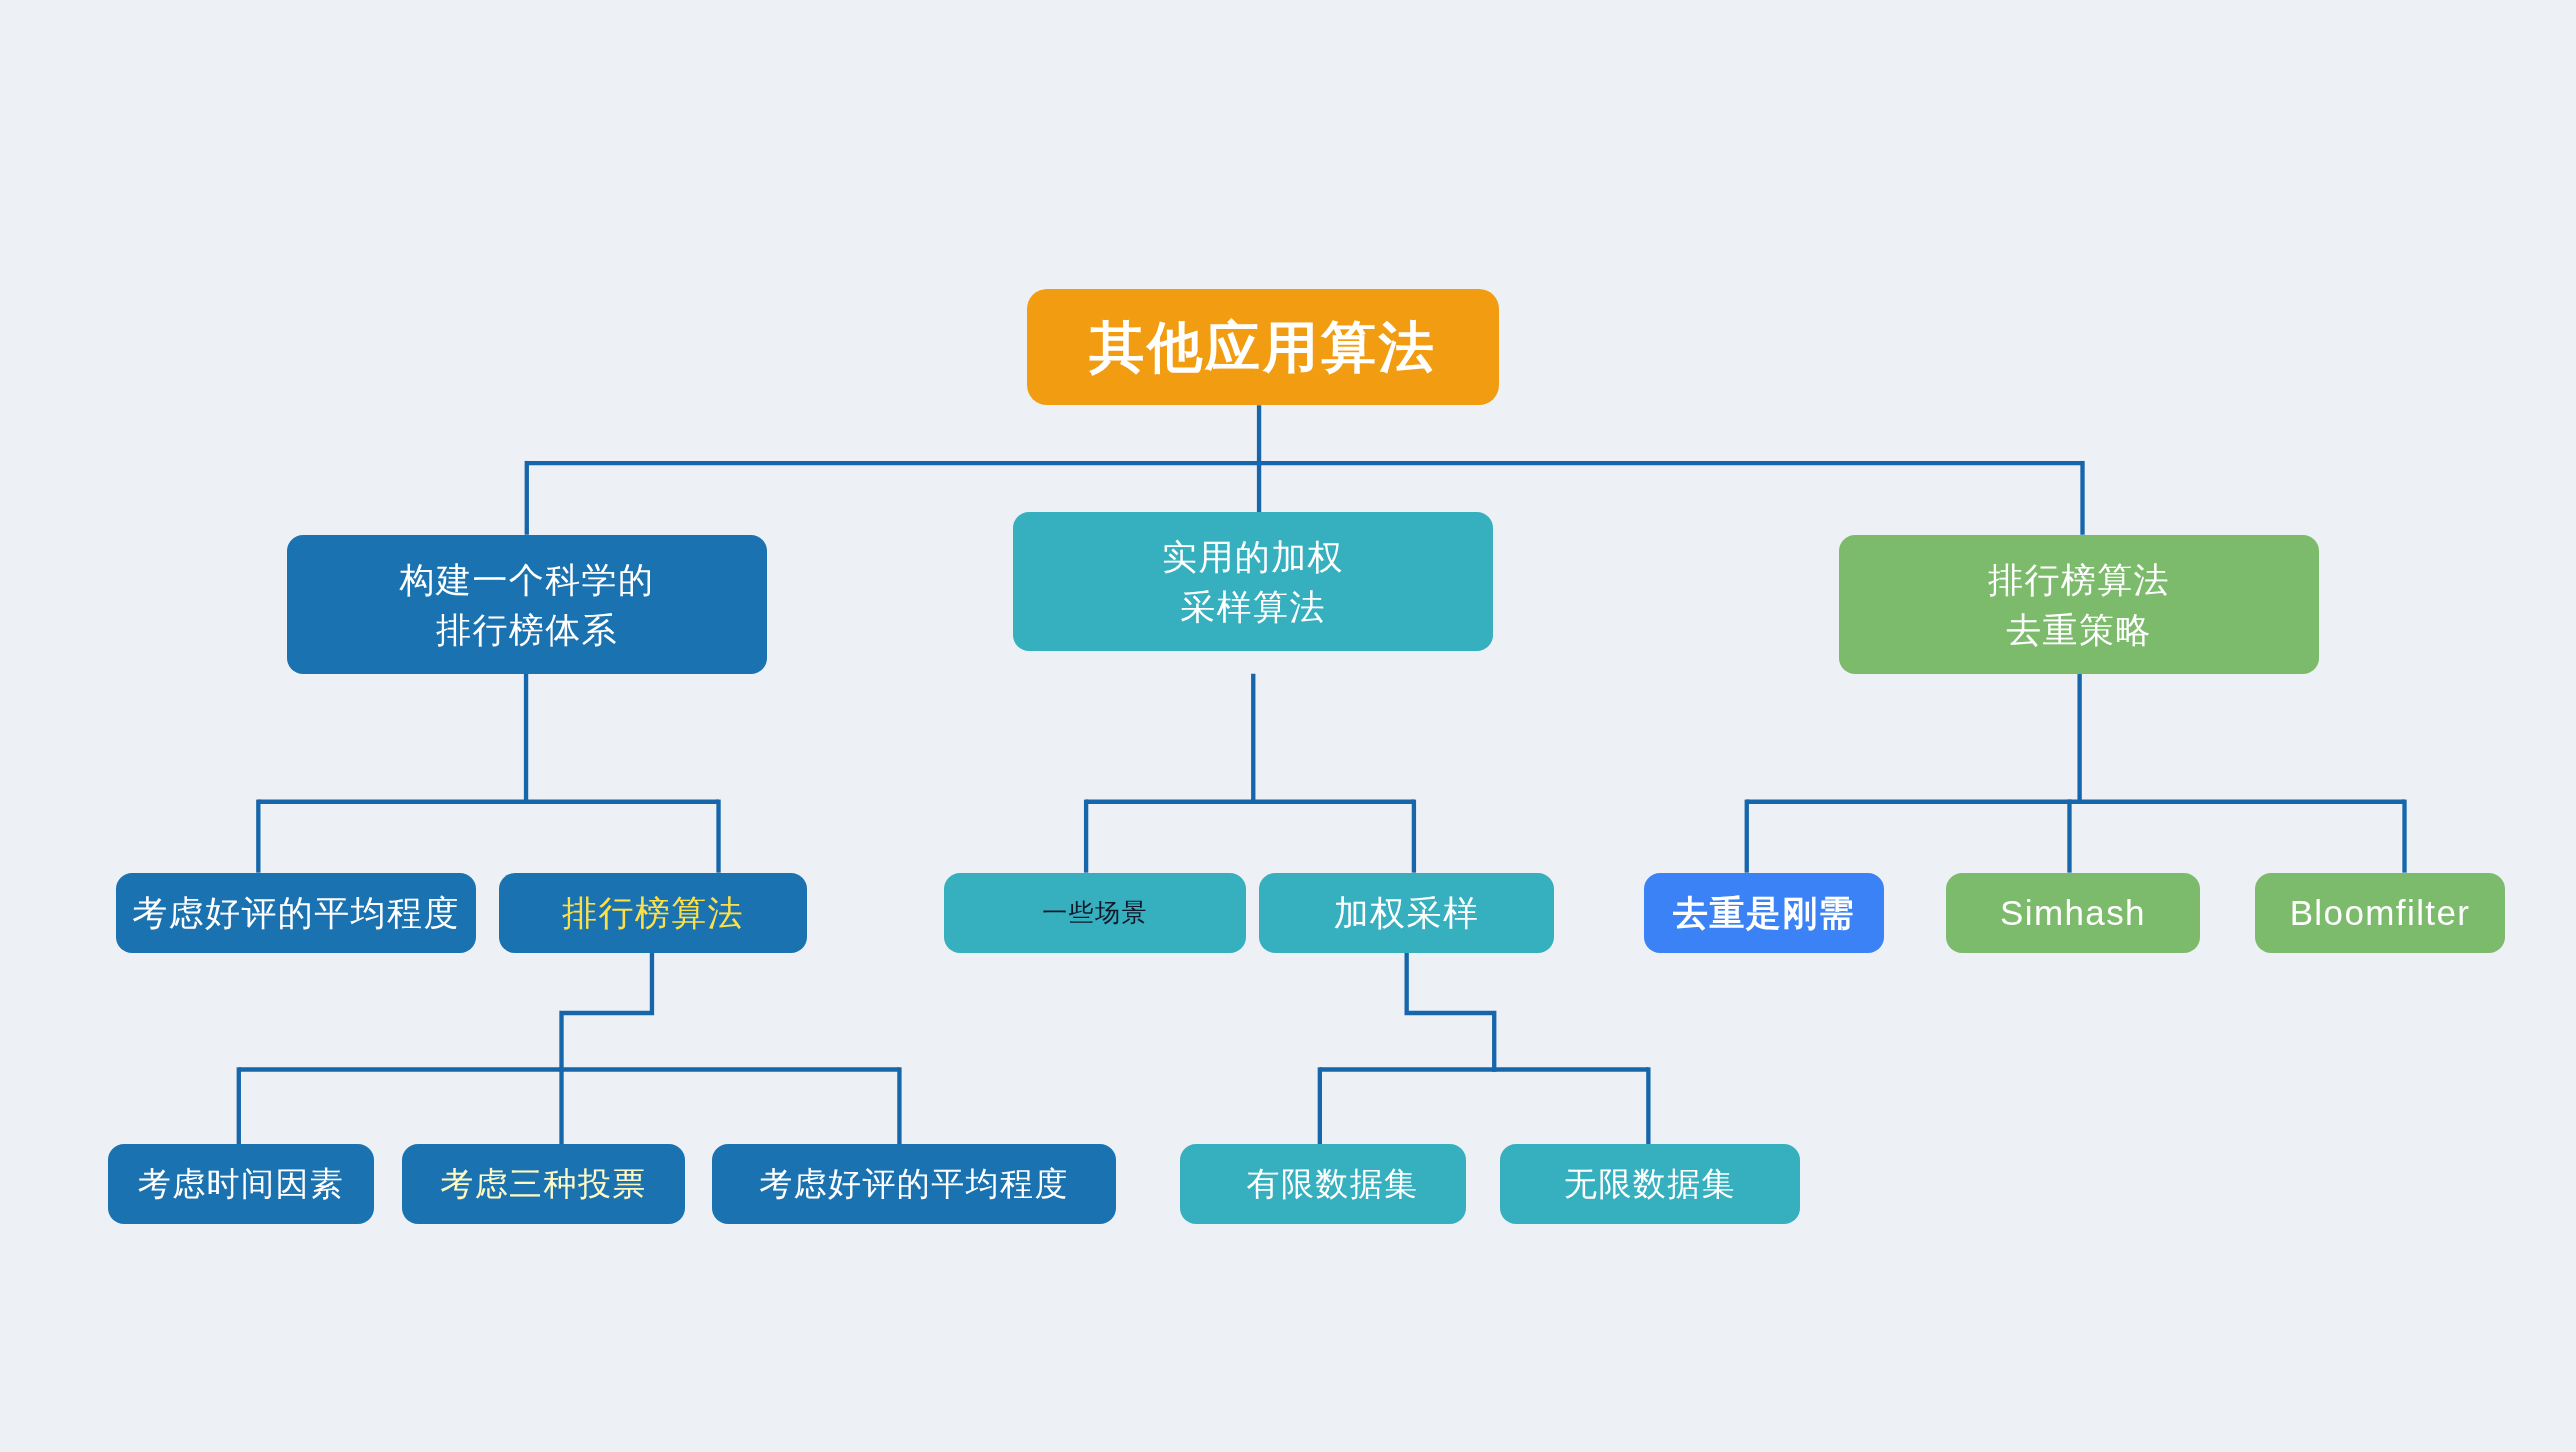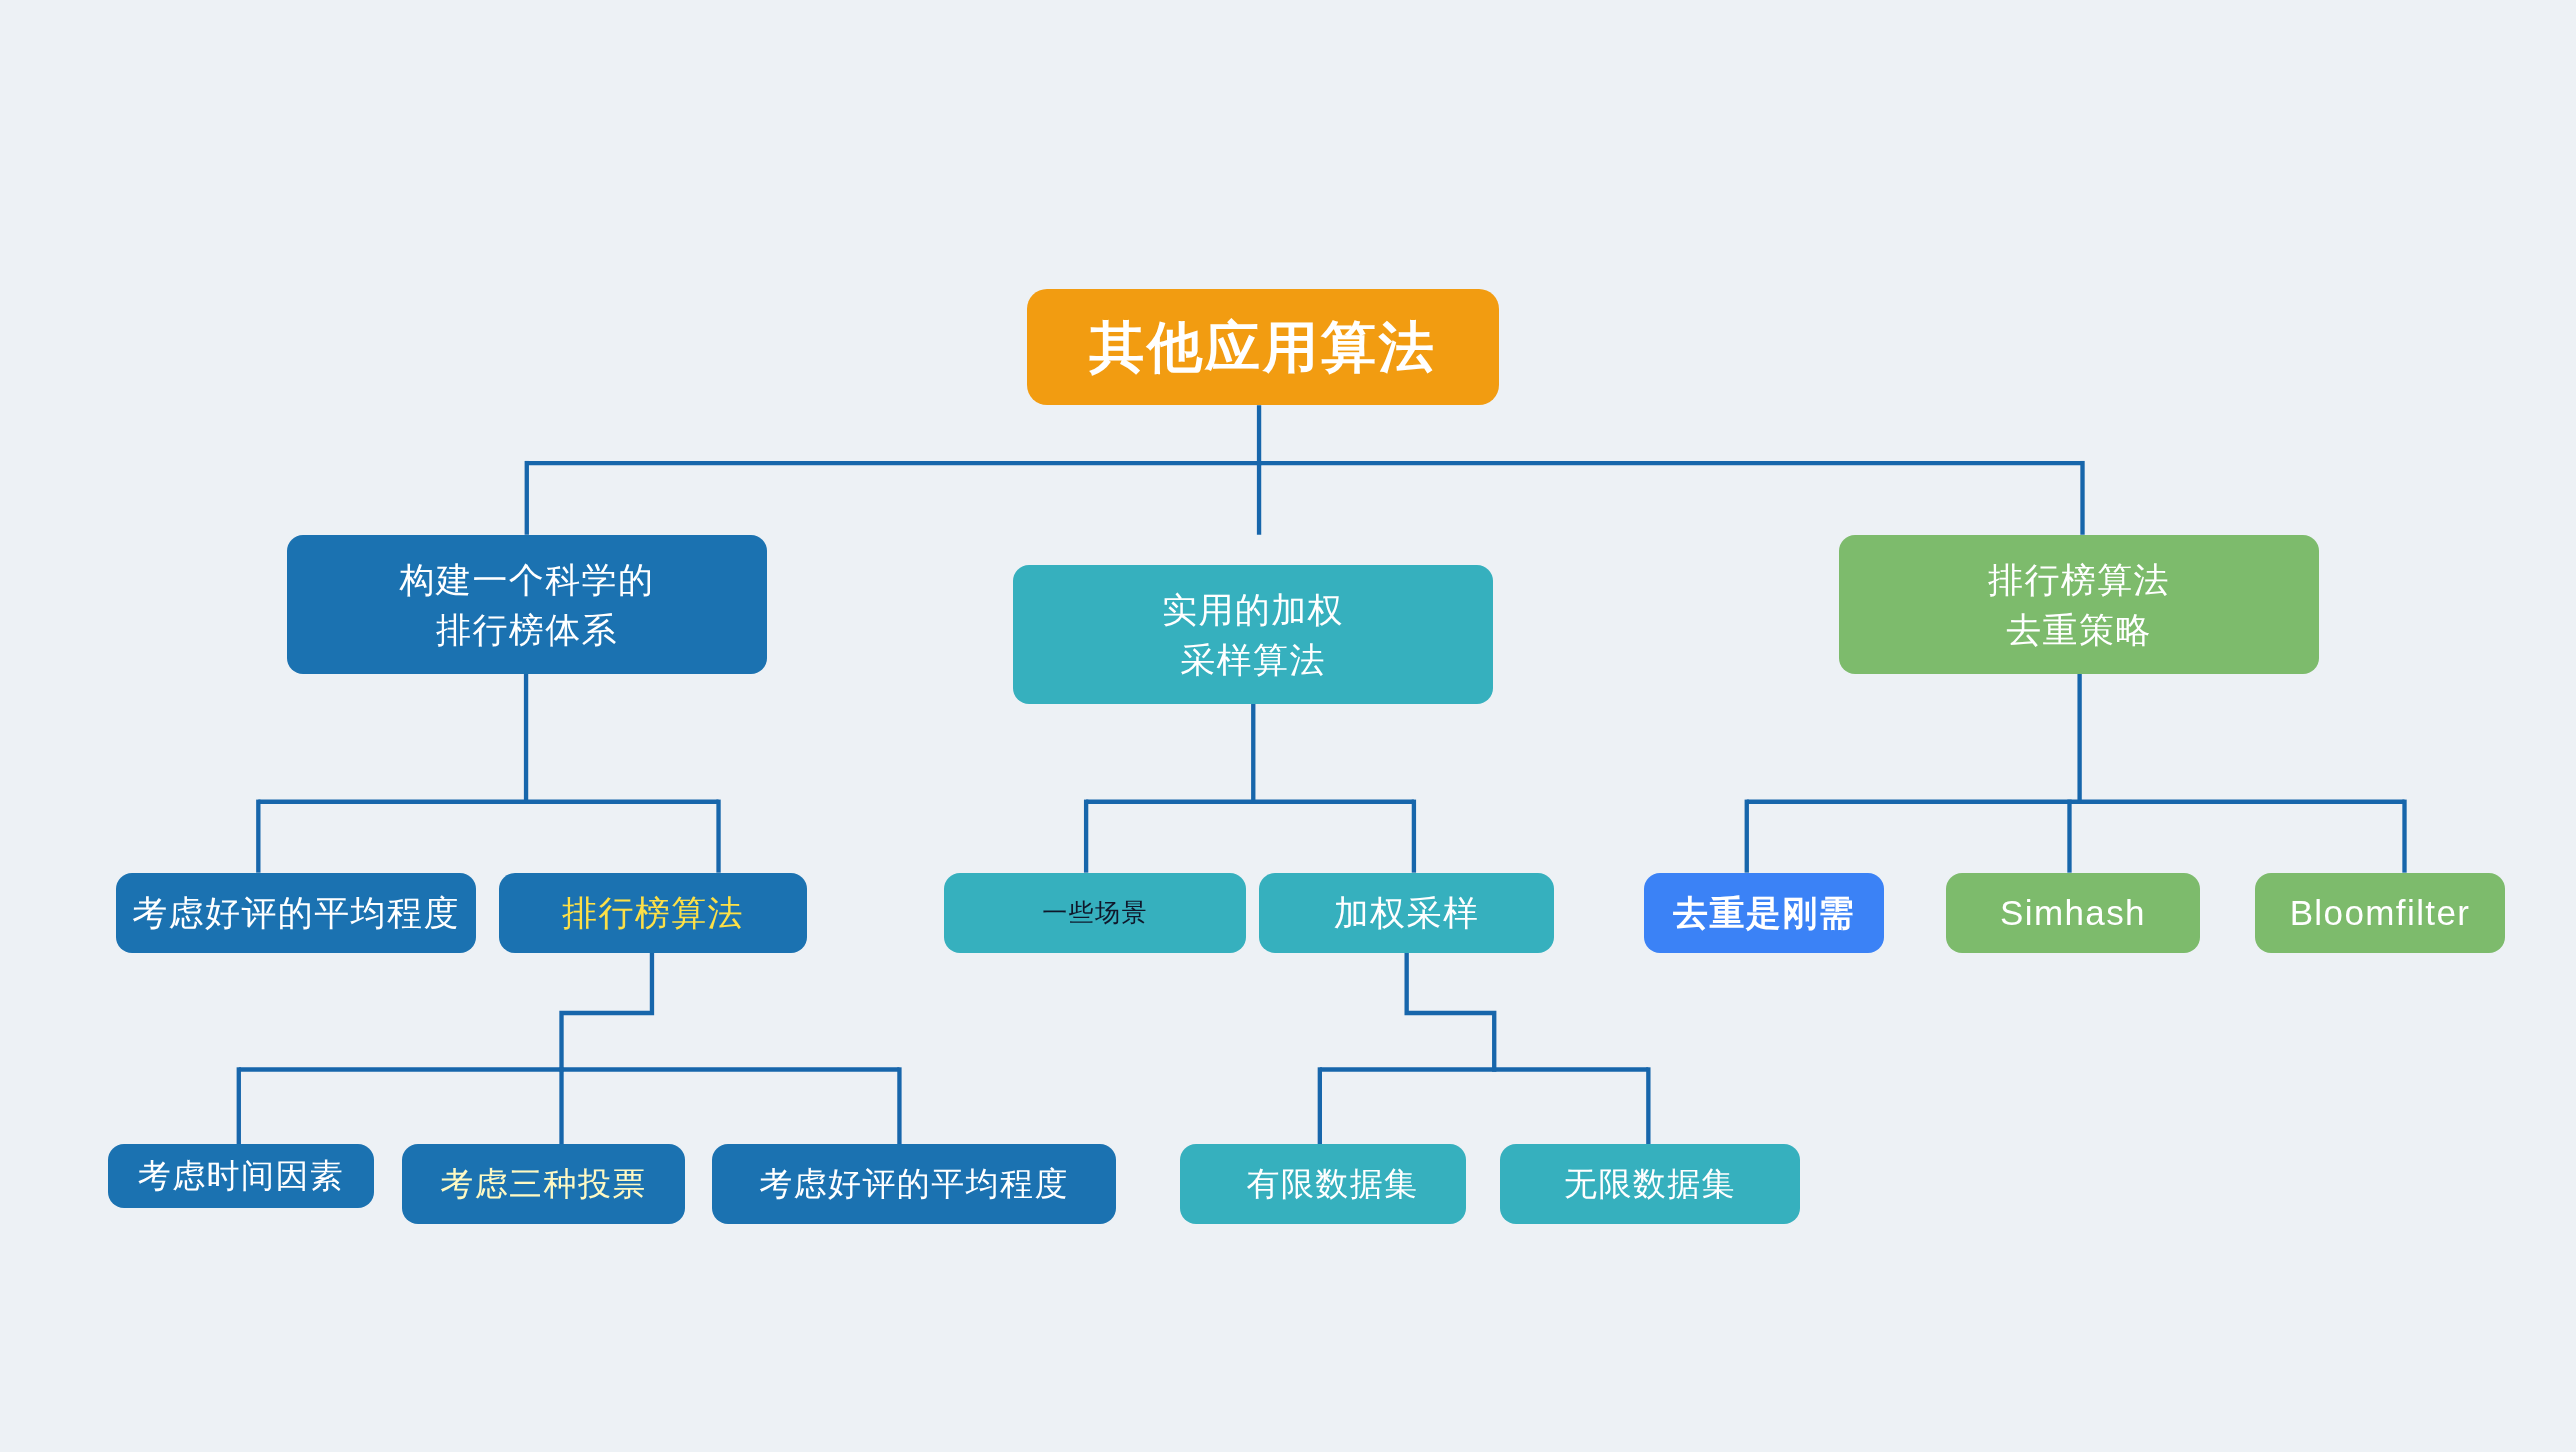--- a/index.html
+++ b/index.html
@@ -67,32 +67,32 @@
       <polyline points="1944,1316 1944,1400 2065,1400 2065,1481" fill="none" stroke="#1766AB" stroke-width="6"></polyline>
       <polyline points="1824,1478 2278,1478" fill="none" stroke="#1766AB" stroke-width="6"></polyline>
       <polyline points="1824,1475 1824,1581" fill="none" stroke="#1766AB" stroke-width="6"></polyline>
       <polyline points="2278,1475 2278,1581" fill="none" stroke="#1766AB" stroke-width="6"></polyline>
     </svg>
 
   <div id="nodes">
       <div class="node root" style="left: 1027px; top: 289px; width: 472px; height: 116px; font-size: 55px; background: rgb(242, 156, 17); color: rgb(255, 255, 255);">其他应用算法</div>
       <div class="node" style="left: 287px; top: 535px; width: 480px; height: 139px; font-size: 35px; background: rgb(27, 114, 177); color: rgb(255, 255, 255);">构建一个科学的
 排行榜体系</div>
-      <div class="node" style="left: 1013px; top: 565px; width: 480px; height: 139px; font-size: 35px; background: rgb(54, 176, 190); color: rgb(255, 255, 255);">实用的加权
+      <div class="node" style="left: 1013px; top: 512px; width: 480px; height: 139px; font-size: 35px; background: rgb(54, 176, 190); color: rgb(255, 255, 255);">实用的加权
 采样算法</div>
       <div class="node" style="left: 1839px; top: 535px; width: 480px; height: 139px; font-size: 35px; background: rgb(125, 187, 108); color: rgb(255, 255, 255);">排行榜算法
 去重策略</div>
       <div class="node" style="left: 116px; top: 873px; width: 360px; height: 80px; font-size: 35px; background: rgb(27, 114, 177); color: rgb(255, 255, 255);">考虑好评的平均程度</div>
       <div class="node" style="left: 499px; top: 873px; width: 308px; height: 80px; font-size: 35px; background: rgb(27, 114, 177); color: #fde047;">排行榜算法</div>
       <div class="node" style="left: 944px; top: 873px; width: 302px; height: 80px; font-size: 25px; background: rgb(54, 176, 190); color: #0f172a;">一些场景</div>
       <div class="node" style="left: 1259px; top: 873px; width: 295px; height: 80px; font-size: 35px; background: rgb(54, 176, 190); color: rgb(255, 255, 255);">加权采样</div>
       <div class="node" style="left: 1644px; top: 873px; width: 240px; height: 80px; font-size: 35px; background: #3b82f6; color: rgb(255, 255, 255); font-weight: bold;">去重是刚需</div>
       <div class="node" style="left: 1946px; top: 873px; width: 254px; height: 80px; font-size: 35px; background: rgb(125, 187, 108); color: rgb(255, 255, 255);">Simhash</div>
       <div class="node" style="left: 2255px; top: 873px; width: 250px; height: 80px; font-size: 35px; background: rgb(125, 187, 108); color: rgb(255, 255, 255);">Bloomfilter</div>
-      <div class="node" style="left: 108px; top: 1144px; width: 266px; height: 64px; font-size: 33px; background: rgb(27, 114, 177); color: rgb(255, 255, 255);">考虑时间因素</div>
+      <div class="node" style="left: 108px; top: 1144px; width: 266px; height: 80px; font-size: 33px; background: rgb(27, 114, 177); color: rgb(255, 255, 255);">考虑时间因素</div>
       <div class="node" style="left: 402px; top: 1144px; width: 283px; height: 80px; font-size: 33px; background: rgb(27, 114, 177); color: #fef9c3;">考虑三种投票</div>
       <div class="node" style="left: 712px; top: 1144px; width: 404px; height: 80px; font-size: 33px; background: rgb(27, 114, 177); color: rgb(255, 255, 255);">考虑好评的平均程度</div>
       <div class="node" style="left: 1180px; top: 1144px; width: 286px; height: 80px; font-size: 33px; background: rgb(54, 176, 190); color: rgb(255, 255, 255); padding-left: 19px;">有限数据集</div>
       <div class="node" style="left: 1500px; top: 1144px; width: 300px; height: 80px; font-size: 33px; background: rgb(54, 176, 190); color: rgb(255, 255, 255);">无限数据集</div>
     </div>
 
 
 </div>
 
 

